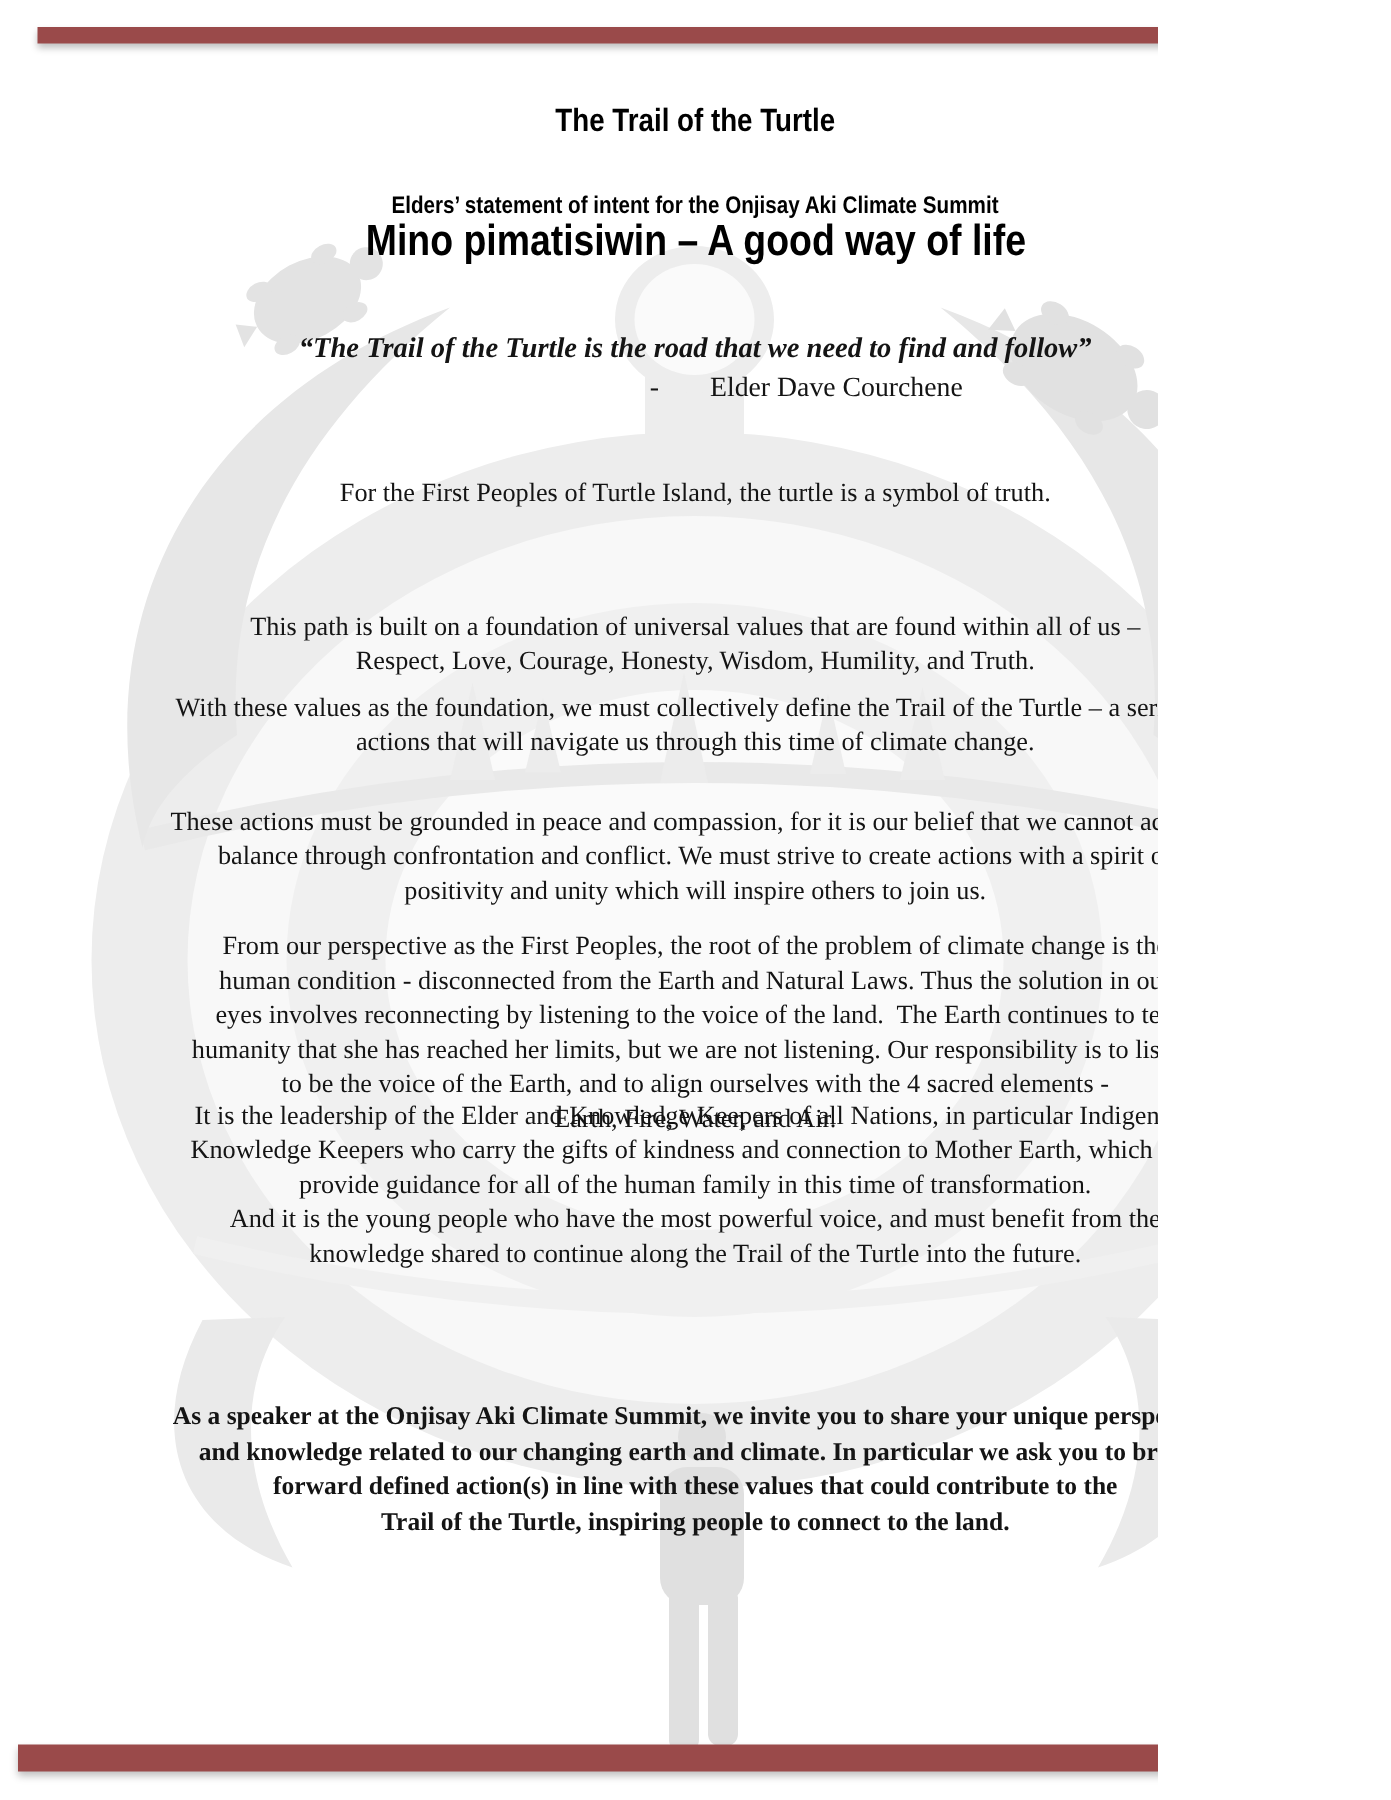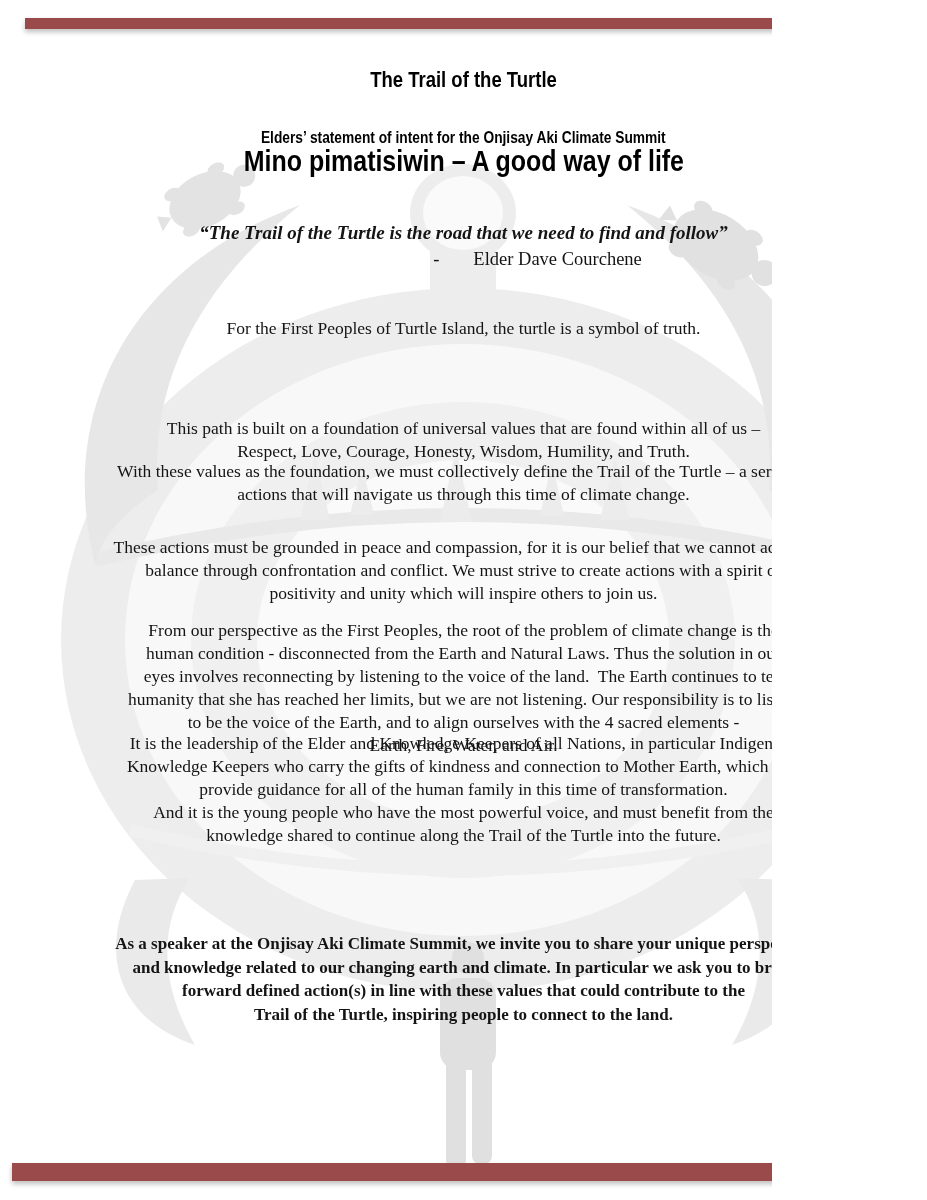--- a/index.html
+++ b/index.html
@@ -13,21 +13,21 @@
   .heading{font-family:"Liberation Sans",sans-serif;font-weight:700;color:#000;line-height:1.12;}
   .cond{display:inline-block;transform:scaleX(.86);transform-origin:center;white-space:nowrap;}
   .t1{top:68px;font-size:21.5px;}
   .t2{top:97px;font-size:29px;margin-top:48px;}
   .t3{top:129px;font-size:16px;}
   .quote-open{top:222px;}
   .quote-text{font-size:19px;font-weight:700;font-style:italic;white-space:nowrap;}
   .attr-row{margin-top:5px;font-size:18.5px;transform:translateX(74px);}
   .attr-dash{display:inline-block;margin-right:34px;}
   .para{font-size:17.5px;line-height:23px;white-space:pre;}
-  .p1{top:317px;} .p2{top:357px;} .p3{top:417px;} .p4{top:460px;}
+  .p1{top:317px;} .p2{top:357px;} .p3{top:406px;} .p4{top:460px;}
   .p5{top:536px;} .p6{top:619px;} .p7{top:732px;}
   .invite{top:932px;font-weight:700;font-size:17px;line-height:23.5px;white-space:pre;}
   .closing{top:1120px;font-size:18.5px;white-space:nowrap;}
   .closing-q{font-weight:700;font-style:italic;}
   .closing-a{margin-left:16px;}
 </style>
 </head>
 <body>
 
 <div class="page">

